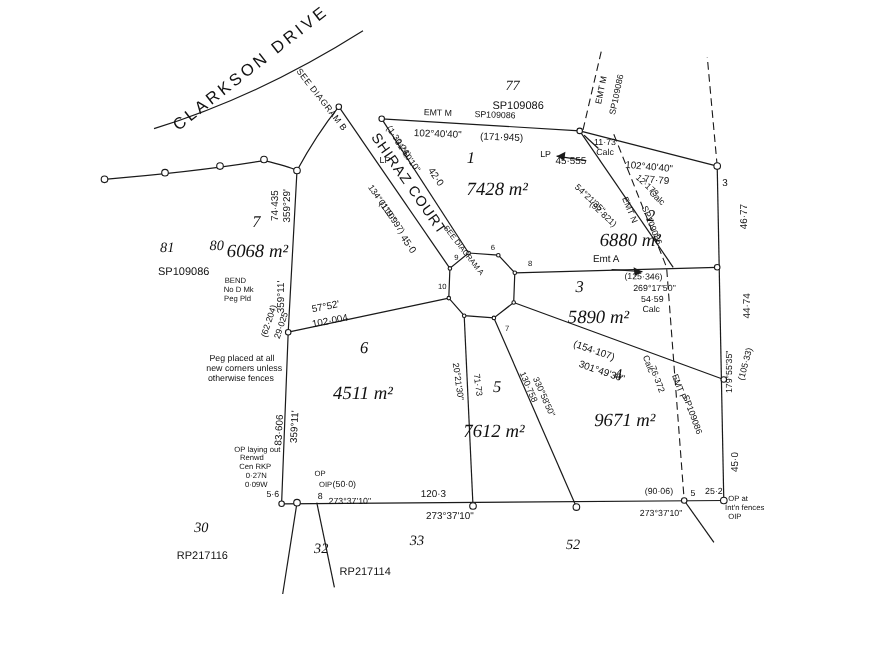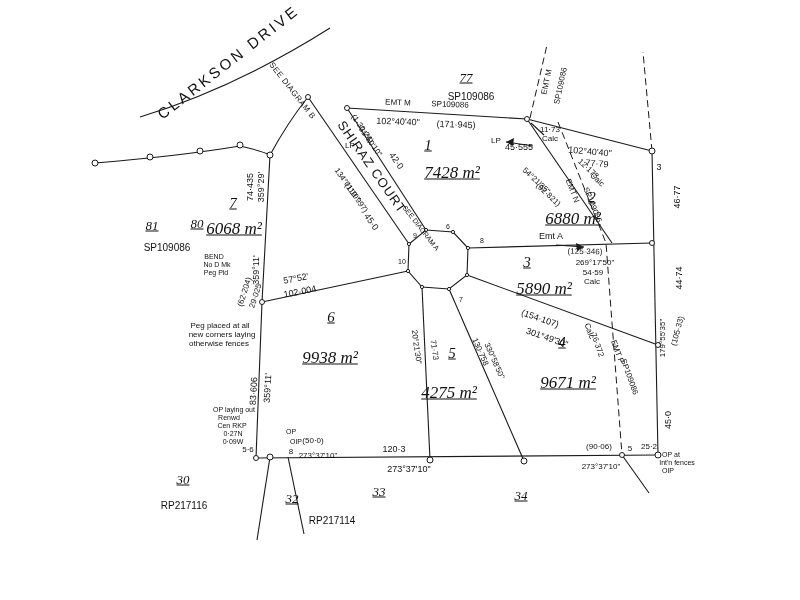--- a/index.html
+++ b/index.html
@@ -4,21 +4,21 @@
 <style>
   html,body{margin:0;padding:0;background:#fff;}
   #plan{position:relative;width:800px;height:600px;background:#ffffff;overflow:hidden;
         font-family:"Liberation Sans",sans-serif;color:#111;}
   #linework{position:absolute;left:0;top:0;}
   .lbl{position:absolute;white-space:nowrap;line-height:1;font-size:9px;color:#111;
        transform:translate(-50%,-50%) rotate(var(--r,0deg));}
   .s7{font-size:7px;}
   .s8{font-size:8px;}
   .s10{font-size:10px;}
-  .serif{font-family:"Liberation Serif",serif;font-style:italic;text-decoration:underline;}
+  .serif{font-family:"Liberation Serif",serif;font-style:italic;}
   .area{font-size:17px;}
   .lotnum{font-size:15px;}
   .nbr{font-size:13px;}
   .street{font-size:15px;letter-spacing:3px;}
   .street2{font-size:13px;letter-spacing:1px;}
   .ref{font-size:8px;letter-spacing:.5px;}
 </style>
 </head>
 <body>
 
@@ -103,37 +103,37 @@
 
   <span class="lbl serif lotnum" style="left:428px;top:145px">1</span>
   <span class="lbl serif area" style="left:452px;top:172px">7428 m²</span>
   <span class="lbl serif lotnum" style="left:592px;top:197px">2</span>
   <span class="lbl serif area" style="left:573px;top:218px">6880 m²</span>
   <span class="lbl serif lotnum" style="left:527px;top:262px">3</span>
   <span class="lbl serif area" style="left:544px;top:288px">5890 m²</span>
   <span class="lbl serif lotnum" style="left:562px;top:342px">4</span>
   <span class="lbl serif area" style="left:568px;top:382px">9671 m²</span>
   <span class="lbl serif lotnum" style="left:452px;top:353px">5</span>
-  <span class="lbl serif area" style="left:449px;top:392px">4275 m²</span>
+  <span class="lbl serif area" style="left:449px;top:392px">7612 m²</span>
   <span class="lbl serif lotnum" style="left:331px;top:317px">6</span>
-  <span class="lbl serif area" style="left:330px;top:357px">9938 m²</span>
+  <span class="lbl serif area" style="left:330px;top:357px">4511 m²</span>
   <span class="lbl serif lotnum" style="left:233px;top:203px">7</span>
   <span class="lbl serif area" style="left:234px;top:228px">6068 m²</span>
 
   <span class="lbl serif nbr" style="left:466px;top:77px">77</span>
   <span class="lbl s10" style="left:471px;top:97px">SP109086</span>
   <span class="lbl serif nbr" style="left:152px;top:225px">81</span>
   <span class="lbl serif nbr" style="left:197px;top:223px">80</span>
   <span class="lbl s10" style="left:167px;top:248px">SP109086</span>
   <span class="lbl serif nbr" style="left:183px;top:479px">30</span>
   <span class="lbl s10" style="left:184px;top:506px">RP217116</span>
   <span class="lbl serif nbr" style="left:292px;top:498px">32</span>
   <span class="lbl serif nbr" style="left:379px;top:491px">33</span>
   <span class="lbl s10" style="left:332px;top:521px">RP217114</span>
-  <span class="lbl serif nbr" style="left:521px;top:495px">34</span>
+  <span class="lbl serif nbr" style="left:521px;top:495px">52</span>
 
   <span class="lbl s8" style="left:398px;top:103px;--r:2deg">EMT M</span>
   <span class="lbl s8" style="left:450px;top:105px;--r:2deg">SP109086</span>
   <span class="lbl" style="left:398px;top:122px;--r:2deg">102°40'40"</span>
   <span class="lbl" style="left:456px;top:125px;--r:2deg">(171·945)</span>
   <span class="lbl s8" style="left:350px;top:146px">LP</span>
   <span class="lbl s8" style="left:496px;top:141px">LP</span>
   <span class="lbl" style="left:519px;top:147px">45·555</span>
   <span class="lbl s8" style="left:550px;top:130px">11·73</span>
   <span class="lbl s8" style="left:550px;top:139px">Calc</span>
@@ -206,21 +206,21 @@
   <span class="lbl s8" style="left:649px;top:447px">25·2</span>
   <span class="lbl s8" style="left:601px;top:467px">273°37'10"</span>
   <span class="lbl s7" style="left:671px;top:454px">OP at</span>
   <span class="lbl s7" style="left:677px;top:462px">Int'n fences</span>
   <span class="lbl s7" style="left:668px;top:470px">OIP</span>
 
   <span class="lbl s7" style="left:214px;top:256px">BEND</span>
   <span class="lbl s7" style="left:217px;top:264px">No D Mk</span>
   <span class="lbl s7" style="left:216px;top:272px">Peg Pld</span>
   <span class="lbl s8" style="left:220px;top:326px">Peg placed at all</span>
-  <span class="lbl s8" style="left:222px;top:335px">new corners laying</span>
+  <span class="lbl s8" style="left:222px;top:335px">new corners unless</span>
   <span class="lbl s8" style="left:219px;top:344px">otherwise fences</span>
   <span class="lbl s7" style="left:234px;top:409px">OP laying out</span>
   <span class="lbl s7" style="left:229px;top:417px">Renwd</span>
   <span class="lbl s7" style="left:232px;top:425px">Cen RKP</span>
   <span class="lbl s7" style="left:233px;top:433px">0·27N</span>
   <span class="lbl s7" style="left:233px;top:441px">0·09W</span>
   <span class="lbl s7" style="left:291px;top:431px">OP</span>
   <span class="lbl s7" style="left:296px;top:441px">OIP</span>
 
   <span class="lbl s7" style="left:402px;top:261px">10</span>

